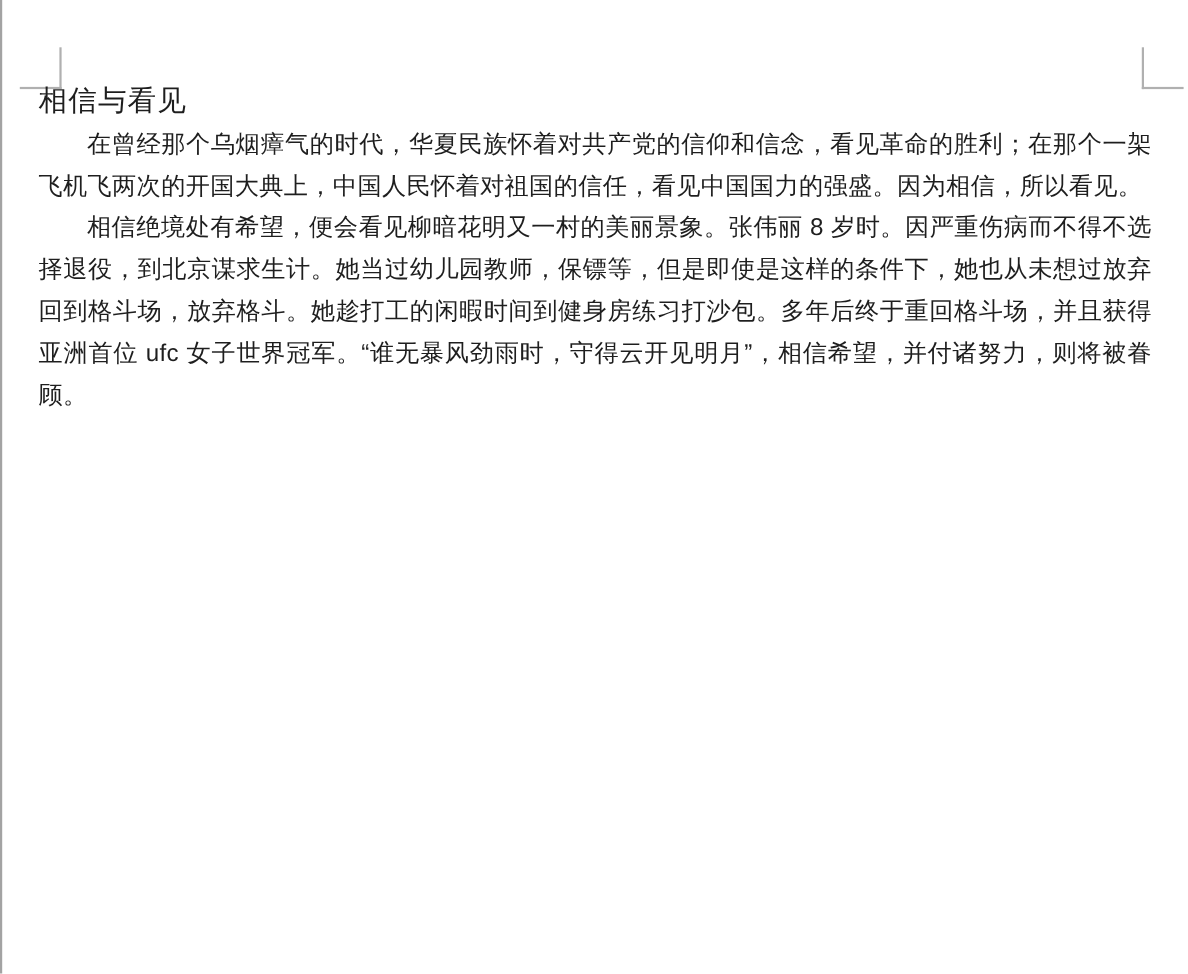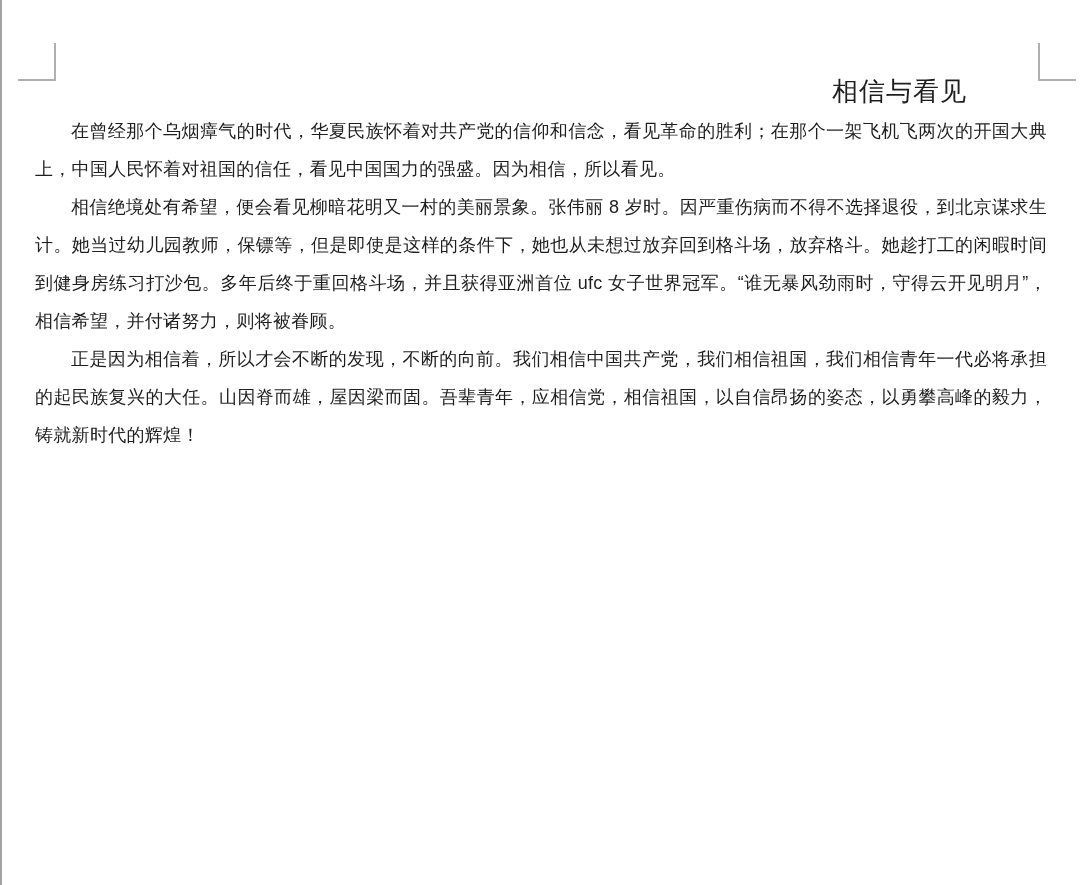--- a/index.html
+++ b/index.html
@@ -46,31 +46,31 @@
 
   .doc-content {
     position: absolute;
     left: 35px;
     top: 70px;
     width: 1012px;
     color: #1e1e1e;
   }
 
   .doc-title {
-    text-align: right;
+    text-align: left;
     padding-right: 80px; 
     font-size: 26px;
     line-height: 42px;
     font-weight: 400;
     letter-spacing: 1px;
   }
 
   .doc-body p {
     margin: 0;
-    font-size: 18px;
+    font-size: 22px;
     line-height: 38px;
     text-align: justify;
     text-justify: inter-ideograph;
     text-indent: 2em;
     letter-spacing: 0.3px;
     word-break: break-all;
   }
 </style>
 </head>
 <body>
@@ -78,15 +78,14 @@
 <div class="page-edge"></div>
 
 <div class="crop-mark tl"></div>
 <div class="crop-mark tr"></div>
 
 <div class="doc-content">
   <div class="doc-title">相信与看见</div>
   <div class="doc-body">
     <p>在曾经那个乌烟瘴气的时代，华夏民族怀着对共产党的信仰和信念，看见革命的胜利；在那个一架飞机飞两次的开国大典上，中国人民怀着对祖国的信任，看见中国国力的强盛。因为相信，所以看见。</p>
     <p>相信绝境处有希望，便会看见柳暗花明又一村的美丽景象。张伟丽 8 岁时。因严重伤病而不得不选择退役，到北京谋求生计。她当过幼儿园教师，保镖等，但是即使是这样的条件下，她也从未想过放弃回到格斗场，放弃格斗。她趁打工的闲暇时间到健身房练习打沙包。多年后终于重回格斗场，并且获得亚洲首位 ufc 女子世界冠军。“谁无暴风劲雨时，守得云开见明月”，相信希望，并付诸努力，则将被眷顾。</p>
-    <p>正是因为相信着，所以才会不断的发现，不断的向前。我们相信中国共产党，我们相信祖国，我们相信青年一代必将承担的起民族复兴的大任。山因脊而雄，屋因梁而固。吾辈青年，应相信党，相信祖国，以自信昂扬的姿态，以勇攀高峰的毅力，铸就新时代的辉煌！</p>
   </div>
 </div>
 
 </body></html>

